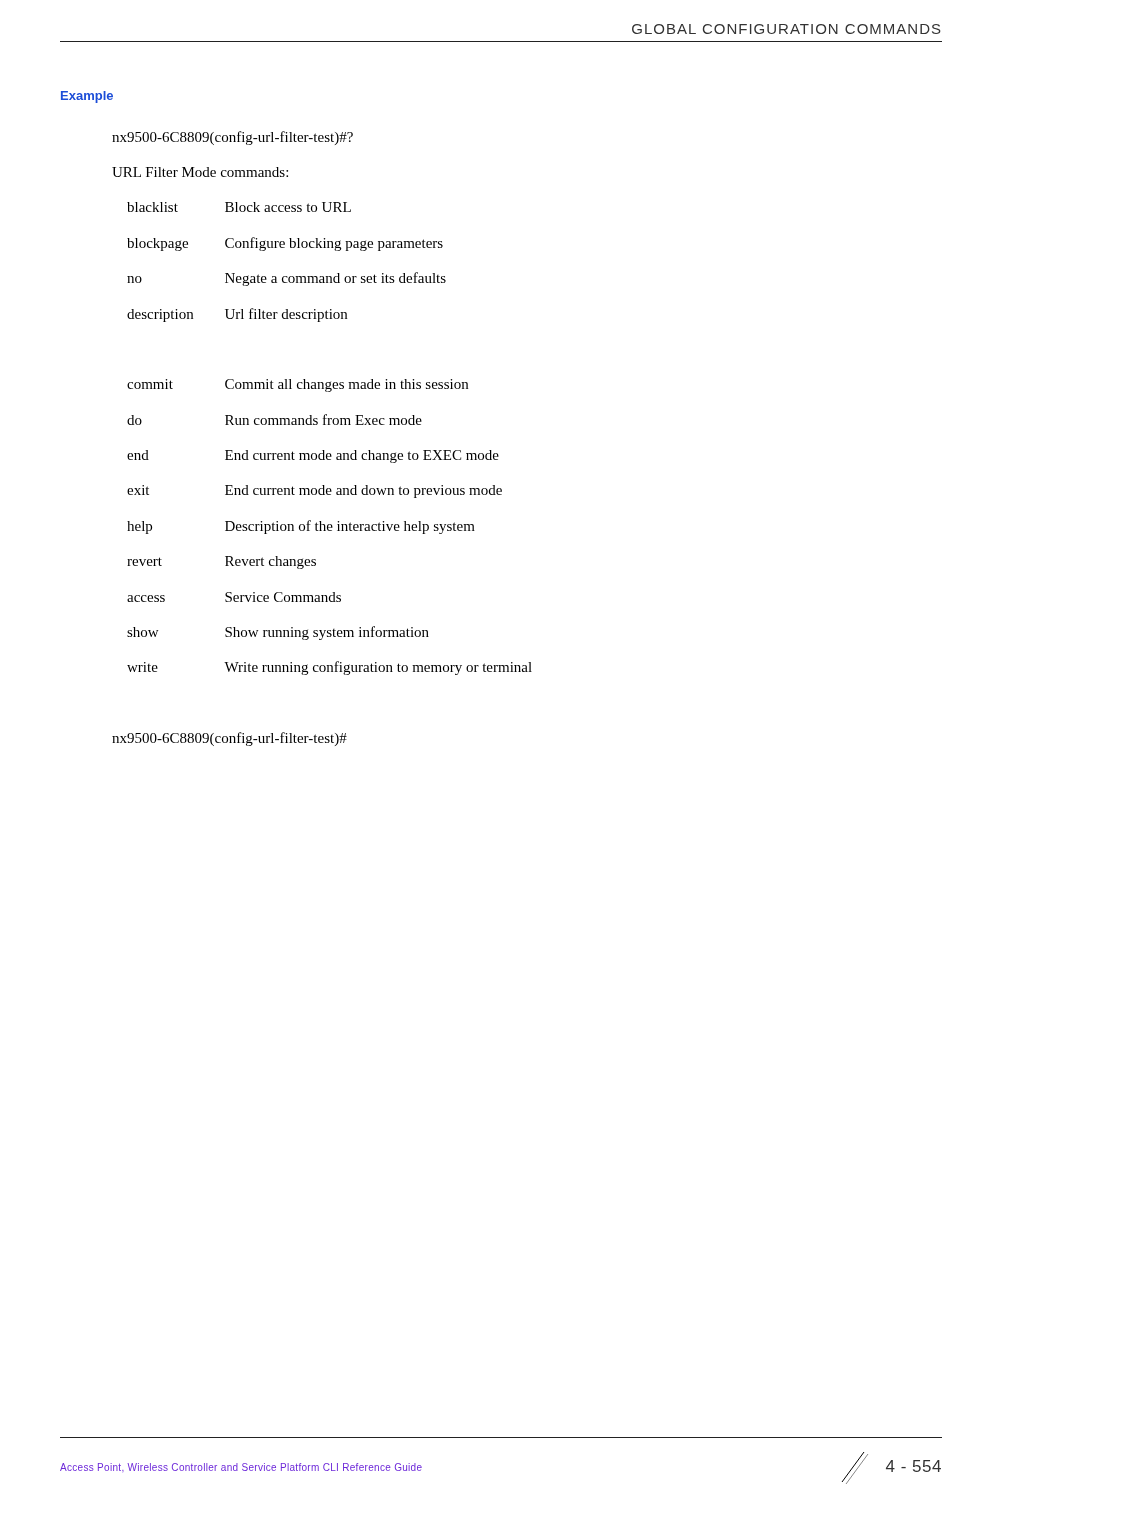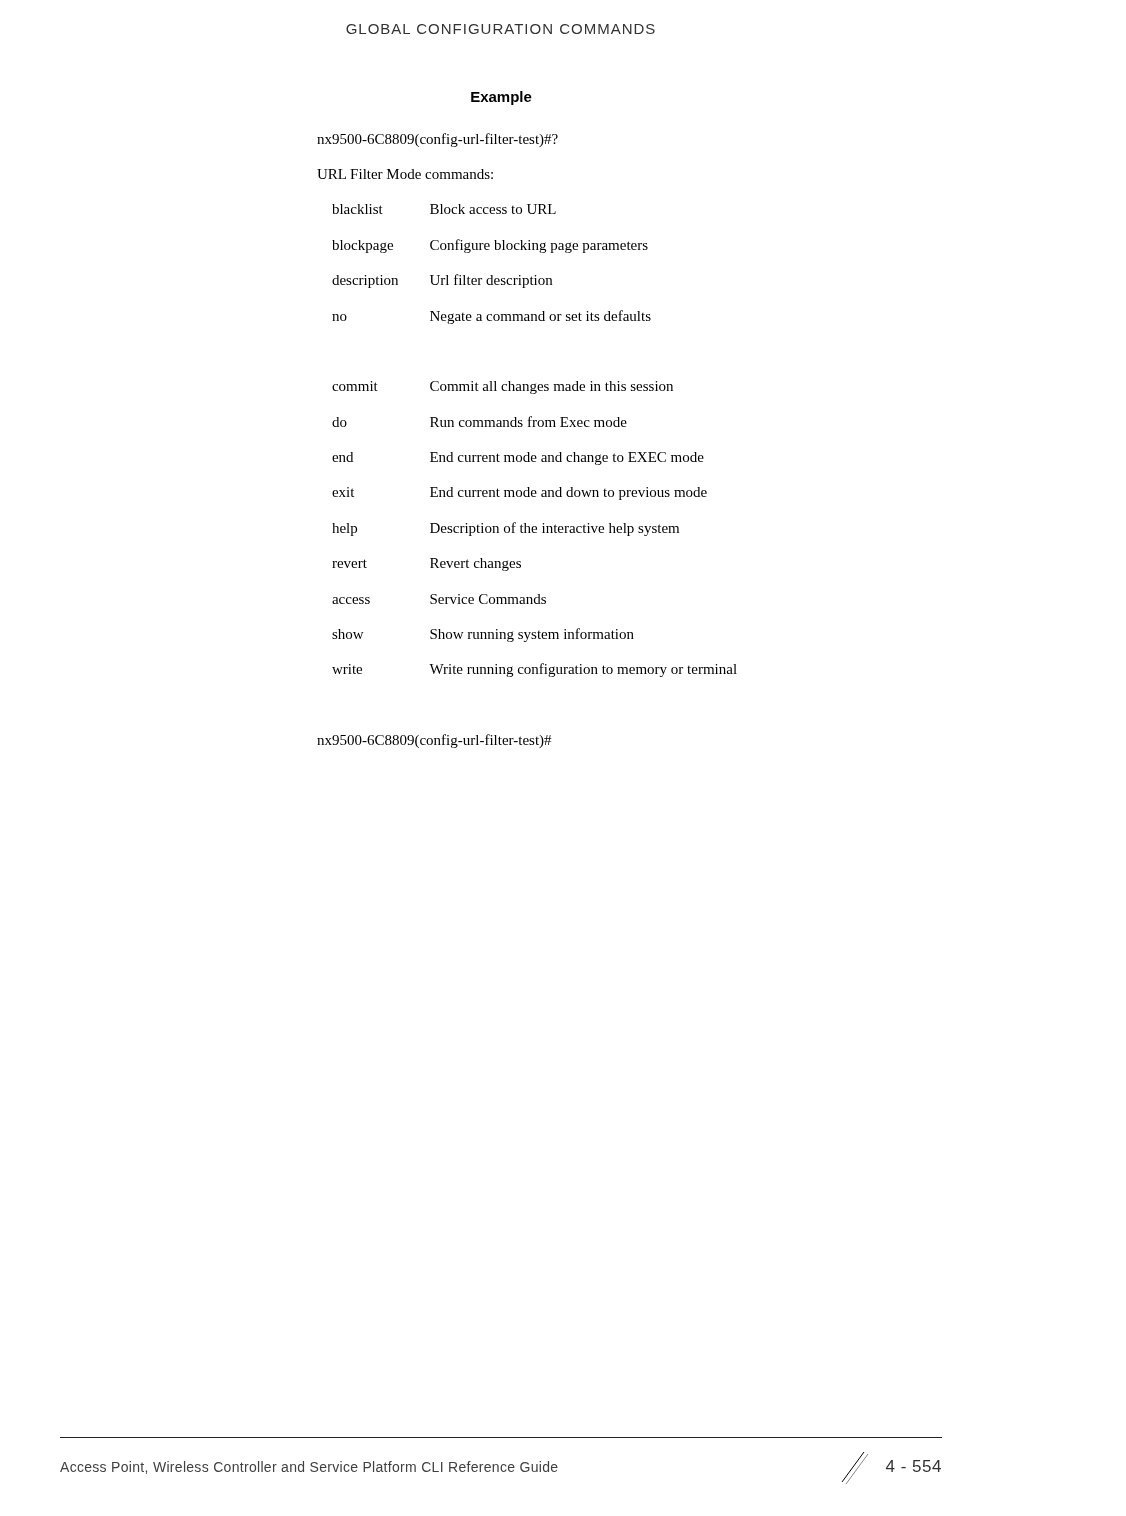--- a/index.html
+++ b/index.html
@@ -4,41 +4,40 @@
 <style>
   * { box-sizing: border-box; margin: 0; padding: 0; }
   html, body { width: 1126px; height: 1516px; background: #ffffff; font-family: Arial, Helvetica, sans-serif; }
   .page {
     width: 990px;
     height: 1516px;
     position: relative;
     padding: 20px 48px 52px 60px;
     display: flex;
     flex-direction: column;
-    align-items: center;
   }
   .header-title {
     text-align: right;
     font-size: 15px;
     letter-spacing: 1px;
     color: #333;
     font-family: "Arial Narrow", Arial, sans-serif;
     font-stretch: condensed;
     padding-bottom: 4px;
   }
   .header-rule {
     border: none;
     border-top: 1px solid #222;
     margin-bottom: 46px;
   }
   .example-heading {
     font-weight: bold;
-    font-size: 15px;
+    font-size: 13px;
     margin-bottom: 8px;
-    color: #000000;
+    color: #1d4ed8;
   }
   .code {
     font-family: Liberation Serif, serif;
     font-size: 15px;
     line-height: 1.18;
     white-space: pre;
     color: #000;
     margin-left: 52px;
   }
   .code .cmd-row { display: flex; }
@@ -54,22 +53,22 @@
     border: none;
     border-top: 1px solid #222;
     margin-bottom: 8px;
   }
   .footer-row {
     display: flex;
     align-items: center;
     justify-content: space-between;
   }
   .footer-left {
-    font-size: 14px;
-    color: #404040;
+    font-size: 10px;
+    color: #6d28d9;
     font-family: "Arial Narrow", Arial, sans-serif;
     font-stretch: condensed;
     letter-spacing: 0.3px;
   }
   .footer-right {
     display: flex;
     align-items: center;
     gap: 12px;
   }
   .page-num {
@@ -89,22 +88,22 @@
   <div class="header-title">GLOBAL CONFIGURATION COMMANDS</div>
   <hr class="header-rule">
 
   <div class="example-heading">Example</div>
 
   <div class="code">
 <div>nx9500-6C8809(config-url-filter-test)#?</div>
 <div>URL Filter Mode commands:</div>
 <div class="cmd-row"><span class="indent"></span><span class="cmd">blacklist</span><span class="desc">Block access to URL</span></div>
 <div class="cmd-row"><span class="indent"></span><span class="cmd">blockpage</span><span class="desc">Configure blocking page parameters</span></div>
+<div class="cmd-row"><span class="indent"></span><span class="cmd">no</span><span class="desc">Negate a command or set its defaults</span></div>
 <div class="cmd-row"><span class="indent"></span><span class="cmd">description</span><span class="desc">Url filter description</span></div>
-<div class="cmd-row"><span class="indent"></span><span class="cmd">no</span><span class="desc">Negate a command or set its defaults</span></div>
 <div> </div>
 <div class="cmd-row"><span class="indent"></span><span class="cmd">commit</span><span class="desc">Commit all changes made in this session</span></div>
 <div class="cmd-row"><span class="indent"></span><span class="cmd">do</span><span class="desc">Run commands from Exec mode</span></div>
 <div class="cmd-row"><span class="indent"></span><span class="cmd">end</span><span class="desc">End current mode and change to EXEC mode</span></div>
 <div class="cmd-row"><span class="indent"></span><span class="cmd">exit</span><span class="desc">End current mode and down to previous mode</span></div>
 <div class="cmd-row"><span class="indent"></span><span class="cmd">help</span><span class="desc">Description of the interactive help system</span></div>
 <div class="cmd-row"><span class="indent"></span><span class="cmd">revert</span><span class="desc">Revert changes</span></div>
 <div class="cmd-row"><span class="indent"></span><span class="cmd">access</span><span class="desc">Service Commands</span></div>
 <div class="cmd-row"><span class="indent"></span><span class="cmd">show</span><span class="desc">Show running system information</span></div>
 <div class="cmd-row"><span class="indent"></span><span class="cmd">write</span><span class="desc">Write running configuration to memory or terminal</span></div>

